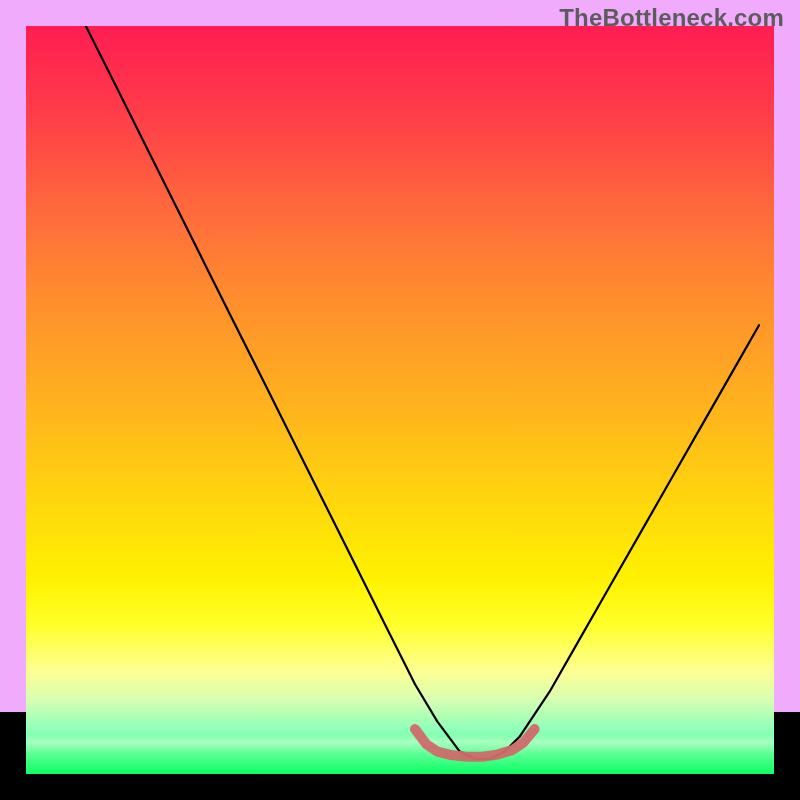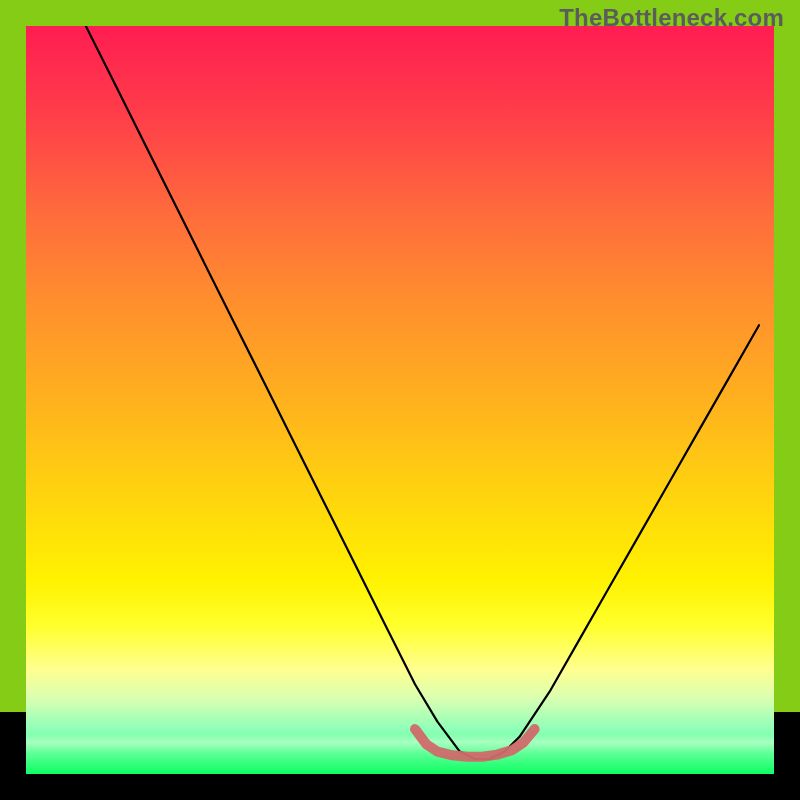--- a/index.html
+++ b/index.html
@@ -1,21 +1,21 @@
 <!DOCTYPE html>
 <html><head>
 <meta charset="utf-8">
 <style>
   * { margin: 0; padding: 0; box-sizing: border-box; }
   html, body { width: 800px; height: 800px; overflow: hidden; background: #000; }
   .frame {
     position: relative;
     width: 800px;
     height: 712px;
-    background: #84cc16;
+    background: #f0abfc;
   }
   .plot-area {
     position: absolute;
     left: 26px;
     top: 26px;
     width: 748px;
     height: 748px;
     overflow: hidden;
   }
   .gradient-bg {

